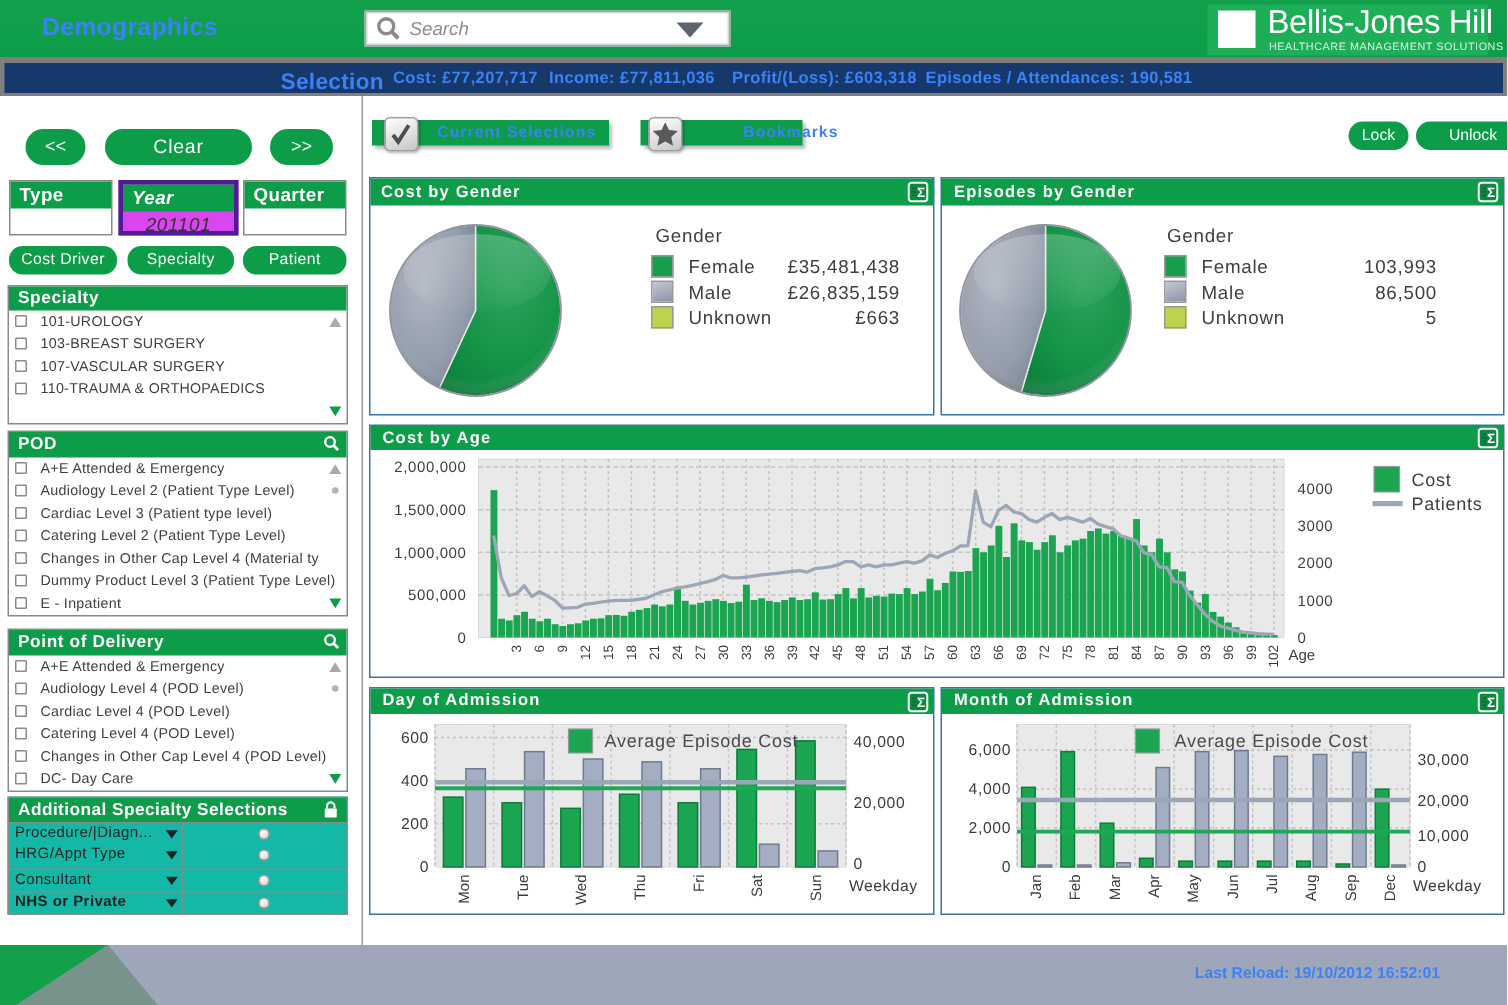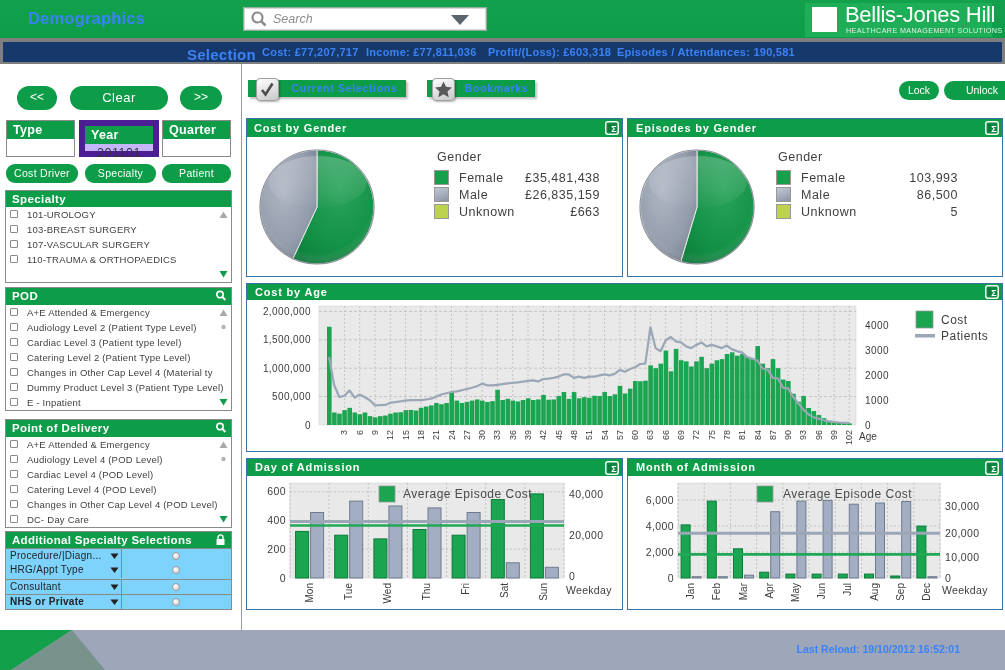--- a/index.html
+++ b/index.html
@@ -35,21 +35,21 @@
 <div class="abs wt" style="left:488px;top:46px;font-size:11px;letter-spacing:0.25px;">Profit/(Loss): £603,318</div>
 <div class="abs wt" style="left:617px;top:46px;font-size:11px;letter-spacing:0.25px;">Episodes  / Attendances: 190,581</div>
 <div class="abs" style="left:241px;top:64px;width:1px;height:566px;background:#9a9a9a;"></div>
 <div class="gbtn" style="left:17px;top:86px;width:40px;height:24px;border-radius:12px;font-size:12px;line-height:23px;">&lt;&lt;</div>
 <div class="gbtn" style="left:70px;top:86px;width:98px;height:24px;border-radius:12px;font-size:13px;line-height:23px;letter-spacing:0.5px;">Clear</div>
 <div class="gbtn" style="left:180px;top:86px;width:42px;height:24px;border-radius:12px;font-size:12px;line-height:23px;">&gt;&gt;</div>
 <div class="abs" style="left:6px;top:120px;width:69px;height:37px;border:1px solid #8a8a8a;background:#fff;">
       <div style="height:18px;background:#0d9c48;color:#fff;font-weight:bold;font-size:12.5px;line-height:18px;padding-left:6px;letter-spacing:0.3px;">Type</div>
       <div style="height:18px;text-align:center;font-size:12.5px;color:#333;line-height:18px;letter-spacing:0.5px;"></div>
     </div>
-<div class="abs" style="left:79px;top:120px;width:80px;height:37px;border:6px solid #4c1d95;background:#c4b5fd;">
+<div class="abs" style="left:79px;top:120px;width:80px;height:37px;border:3px solid #4c1d95;background:#d946ef;font-style:italic;">
       <div style="height:18px;background:#0d9c48;color:#fff;font-weight:bold;font-size:12.5px;line-height:18px;padding-left:6px;letter-spacing:0.3px;">Year</div>
       <div style="height:18px;text-align:center;font-size:12.5px;color:#333;line-height:18px;letter-spacing:0.5px;">201101</div>
     </div>
 <div class="abs" style="left:162px;top:120px;width:69px;height:37px;border:1px solid #8a8a8a;background:#fff;">
       <div style="height:18px;background:#0d9c48;color:#fff;font-weight:bold;font-size:12.5px;line-height:18px;padding-left:6px;letter-spacing:0.3px;">Quarter</div>
       <div style="height:18px;text-align:center;font-size:12.5px;color:#333;line-height:18px;letter-spacing:0.5px;"></div>
     </div>
 <div class="gbtn" style="left:6px;top:164px;width:72px;height:19px;border-radius:9px;font-size:10.5px;line-height:18px;letter-spacing:0.3px;">Cost Driver</div>
 <div class="gbtn" style="left:85px;top:164px;width:71px;height:19px;border-radius:9px;font-size:10.5px;line-height:18px;letter-spacing:0.3px;">Specialty</div>
 <div class="gbtn" style="left:162px;top:164px;width:69px;height:19px;border-radius:9px;font-size:10.5px;line-height:18px;letter-spacing:0.3px;">Patient</div>
@@ -143,21 +143,21 @@
 <div class="li">
         <span class="ck"></span>
         <span class="tx">DC- Day Care</span>
       </div>
 <svg style="position:absolute;right:2px;top:20px;" width="11" height="84" viewBox="0 0 11 84">
 <path d="M1.5 8 L9.5 8 L5.5 1.5 Z" fill="#a9a9a9"></path>
 <circle cx="5.5" cy="19" r="2.2" fill="#b3b3b3"></circle>
 <path d="M1.5 76 L9.5 76 L5.5 82.5 Z" fill="#0d9c48"></path>
 </svg>
 </div>
-<div class="abs" style="left:5px;top:531px;width:227px;height:79px;border:1px solid #8a8a8a;background:#7dd3fc;">
+<div class="abs" style="left:5px;top:531px;width:227px;height:79px;border:1px solid #8a8a8a;background:#14b8a6;">
 <div style="position:relative;height:16px;background:#0d9c48;color:#fff;font-weight:bold;font-size:11.5px;line-height:16px;padding-left:6px;letter-spacing:0.3px;">Additional Specialty Selections<svg width="11" height="12" viewBox="0 0 11 12" style="position:absolute;right:5px;top:2px;">
           <rect x="1.5" y="5" width="8" height="6" rx="0.5" fill="#fff"></rect>
           <path d="M3 5 V3.4 a2.5 2.5 0 0 1 5 0 V5" fill="none" stroke="#fff" stroke-width="1.4"></path>
         </svg></div>
 <div style="position:relative;height:15.25px;border-top:1px solid #8a8a8a;">
         <span style="position:absolute;left:4px;top:1px;font-size:10px;color:#222;letter-spacing:0.3px;">Procedure/|Diagn...</span>
         <svg style="position:absolute;left:104px;top:4px;" width="9" height="7" viewBox="0 0 9 7">
           <path d="M0.5 0.5 L8.5 0.5 L4.5 6 Z" fill="#222"></path>
         </svg>
         <span style="position:absolute;left:115px;top:0;width:1px;height:15px;background:#8a8a8a;"></span>
@@ -192,21 +192,21 @@
 <div class="abs" style="left:256px;top:78px;width:23px;height:23px;border:1px solid #9f9f9f;border-radius:4px;background:linear-gradient(160deg,#ffffff,#c7c7c7);box-shadow:1px 1px 2px rgba(0,0,0,0.3);"></div>
 <svg class="abs" style="left:259px;top:81px;" width="17" height="17" viewBox="0 0 17 17">
       <path d="M3 9 L6.5 13.5 L13.5 2.5" fill="none" stroke="#4d4d4d" stroke-width="2.6"></path>
     </svg>
 <div class="abs wt" style="left:283px;top:80px;width:123px;font-size:10.5px;line-height:17px;text-align:center;letter-spacing:0.7px;">Current Selections</div>
 <div class="abs" style="left:427px;top:80px;width:108px;height:17px;background:#0d9c48;box-shadow:2px 2px 2px rgba(0,0,0,0.25);"></div>
 <div class="abs" style="left:432px;top:78px;width:23px;height:23px;border:1px solid #9f9f9f;border-radius:4px;background:linear-gradient(160deg,#ffffff,#c7c7c7);box-shadow:1px 1px 2px rgba(0,0,0,0.3);"></div>
 <svg class="abs" style="left:434px;top:80px;" width="19" height="19" viewBox="0 0 20 20">
       <path d="M10 1.5 L12.6 7.1 L18.8 7.8 L14.2 12 L15.5 18.1 L10 15 L4.5 18.1 L5.8 12 L1.2 7.8 L7.4 7.1 Z" fill="#595959"></path>
     </svg>
-<div class="abs wt" style="left:458px;top:80px;width:77px;font-size:10.5px;line-height:17px;text-align:center;letter-spacing:0.7px;">Bookmarks</div>
+<div class="abs wt" style="left:482px;top:80px;width:77px;font-size:10.5px;line-height:17px;text-align:right;letter-spacing:0.7px;">Bookmarks</div>
 <div class="gbtn" style="left:899px;top:81px;width:40px;height:19px;border-radius:9.5px;font-size:10.5px;line-height:18px;">Lock</div>
 <div class="gbtn" style="left:944px;top:81px;width:76px;height:19px;border-radius:9.5px;font-size:10.5px;line-height:18px;">Unlock</div>
 <div class="abs" style="left:246px;top:118px;width:377px;height:159px;border:1px solid #3a74a4;background:#fff;">
 <div style="position:relative;height:18px;background:#0d9c48;color:#fff;font-weight:bold;font-size:11px;line-height:18px;padding-left:7px;letter-spacing:0.8px;">Cost by Gender<svg width="14" height="14" viewBox="0 0 14 14" style="position:absolute;right:3px;top:50%;margin-top:-7px;">
           <rect x="0.75" y="0.75" width="12.5" height="12.5" rx="2.2" fill="#0c8840" stroke="#f4fbf7" stroke-width="1.5"></rect>
           <line x1="3" y1="4.6" x2="6" y2="4.6" stroke="#0a6a33" stroke-width="1"></line>
           <line x1="3" y1="7" x2="6" y2="7" stroke="#0a6a33" stroke-width="1"></line>
           <line x1="3" y1="9.4" x2="6" y2="9.4" stroke="#0a6a33" stroke-width="1"></line>
           <text x="9.4" y="10.6" font-size="9" font-weight="bold" fill="#fff" text-anchor="middle" font-family="Liberation Sans">Σ</text>
         </svg></div>

